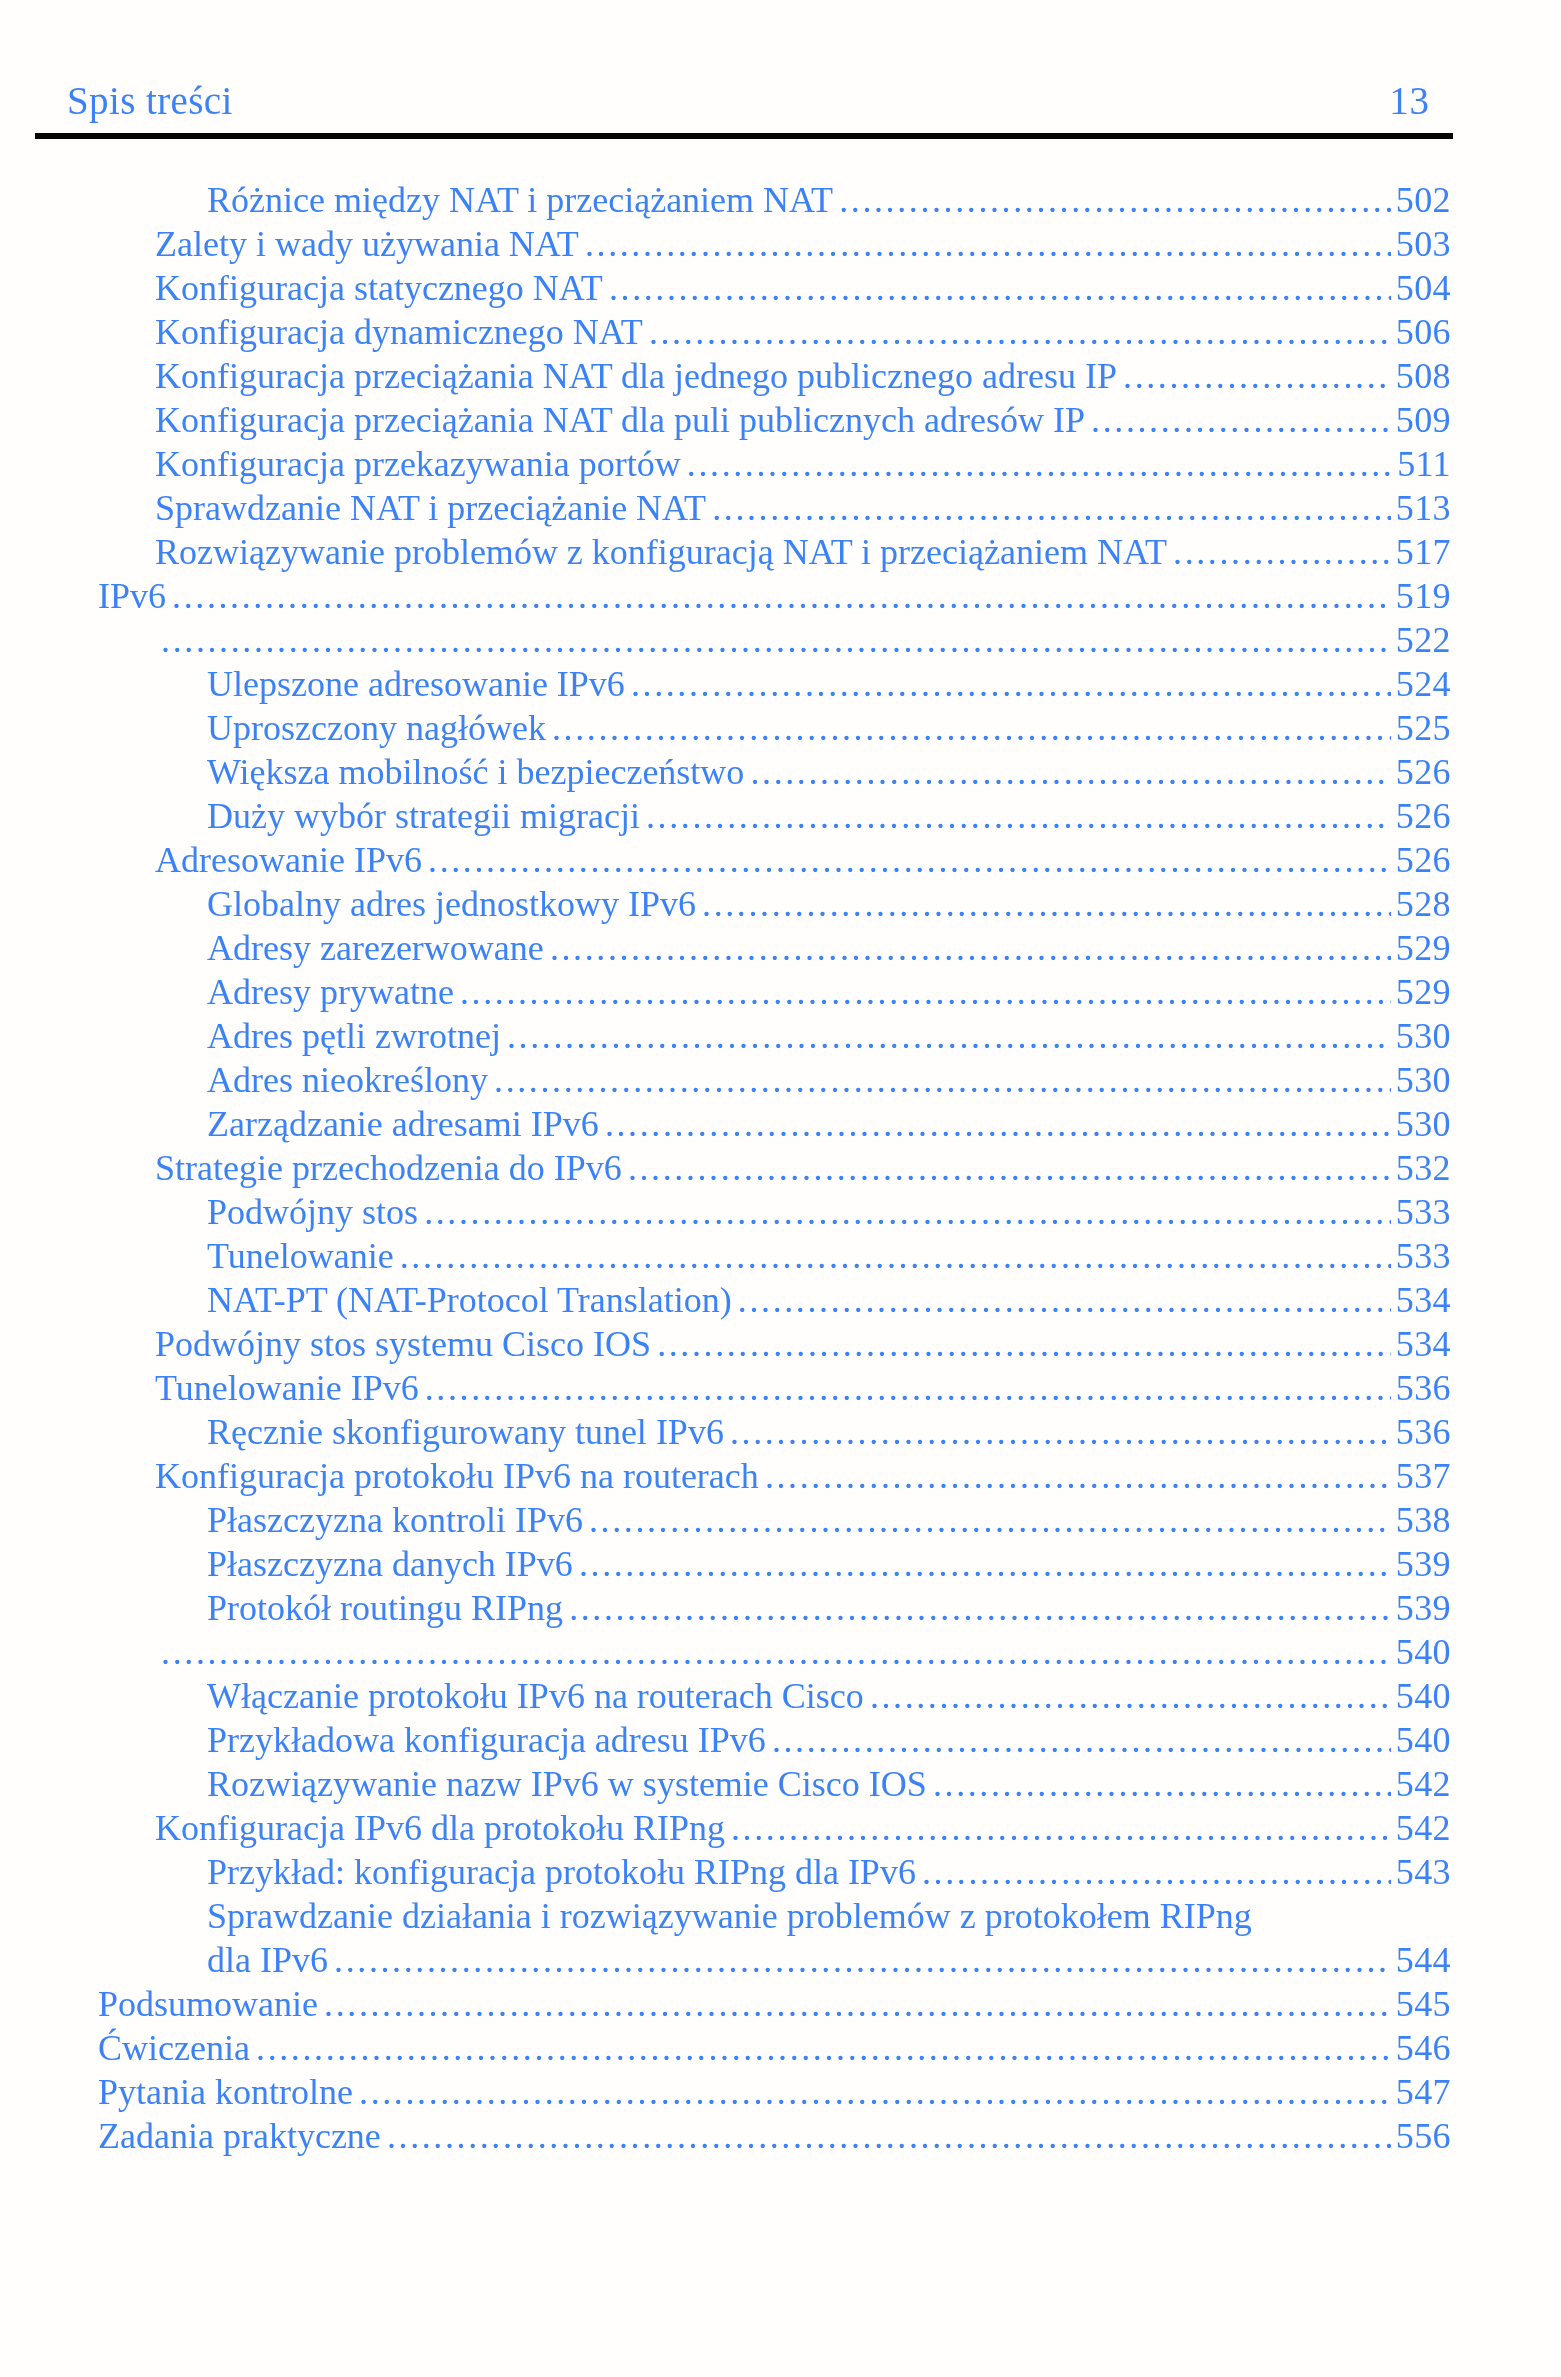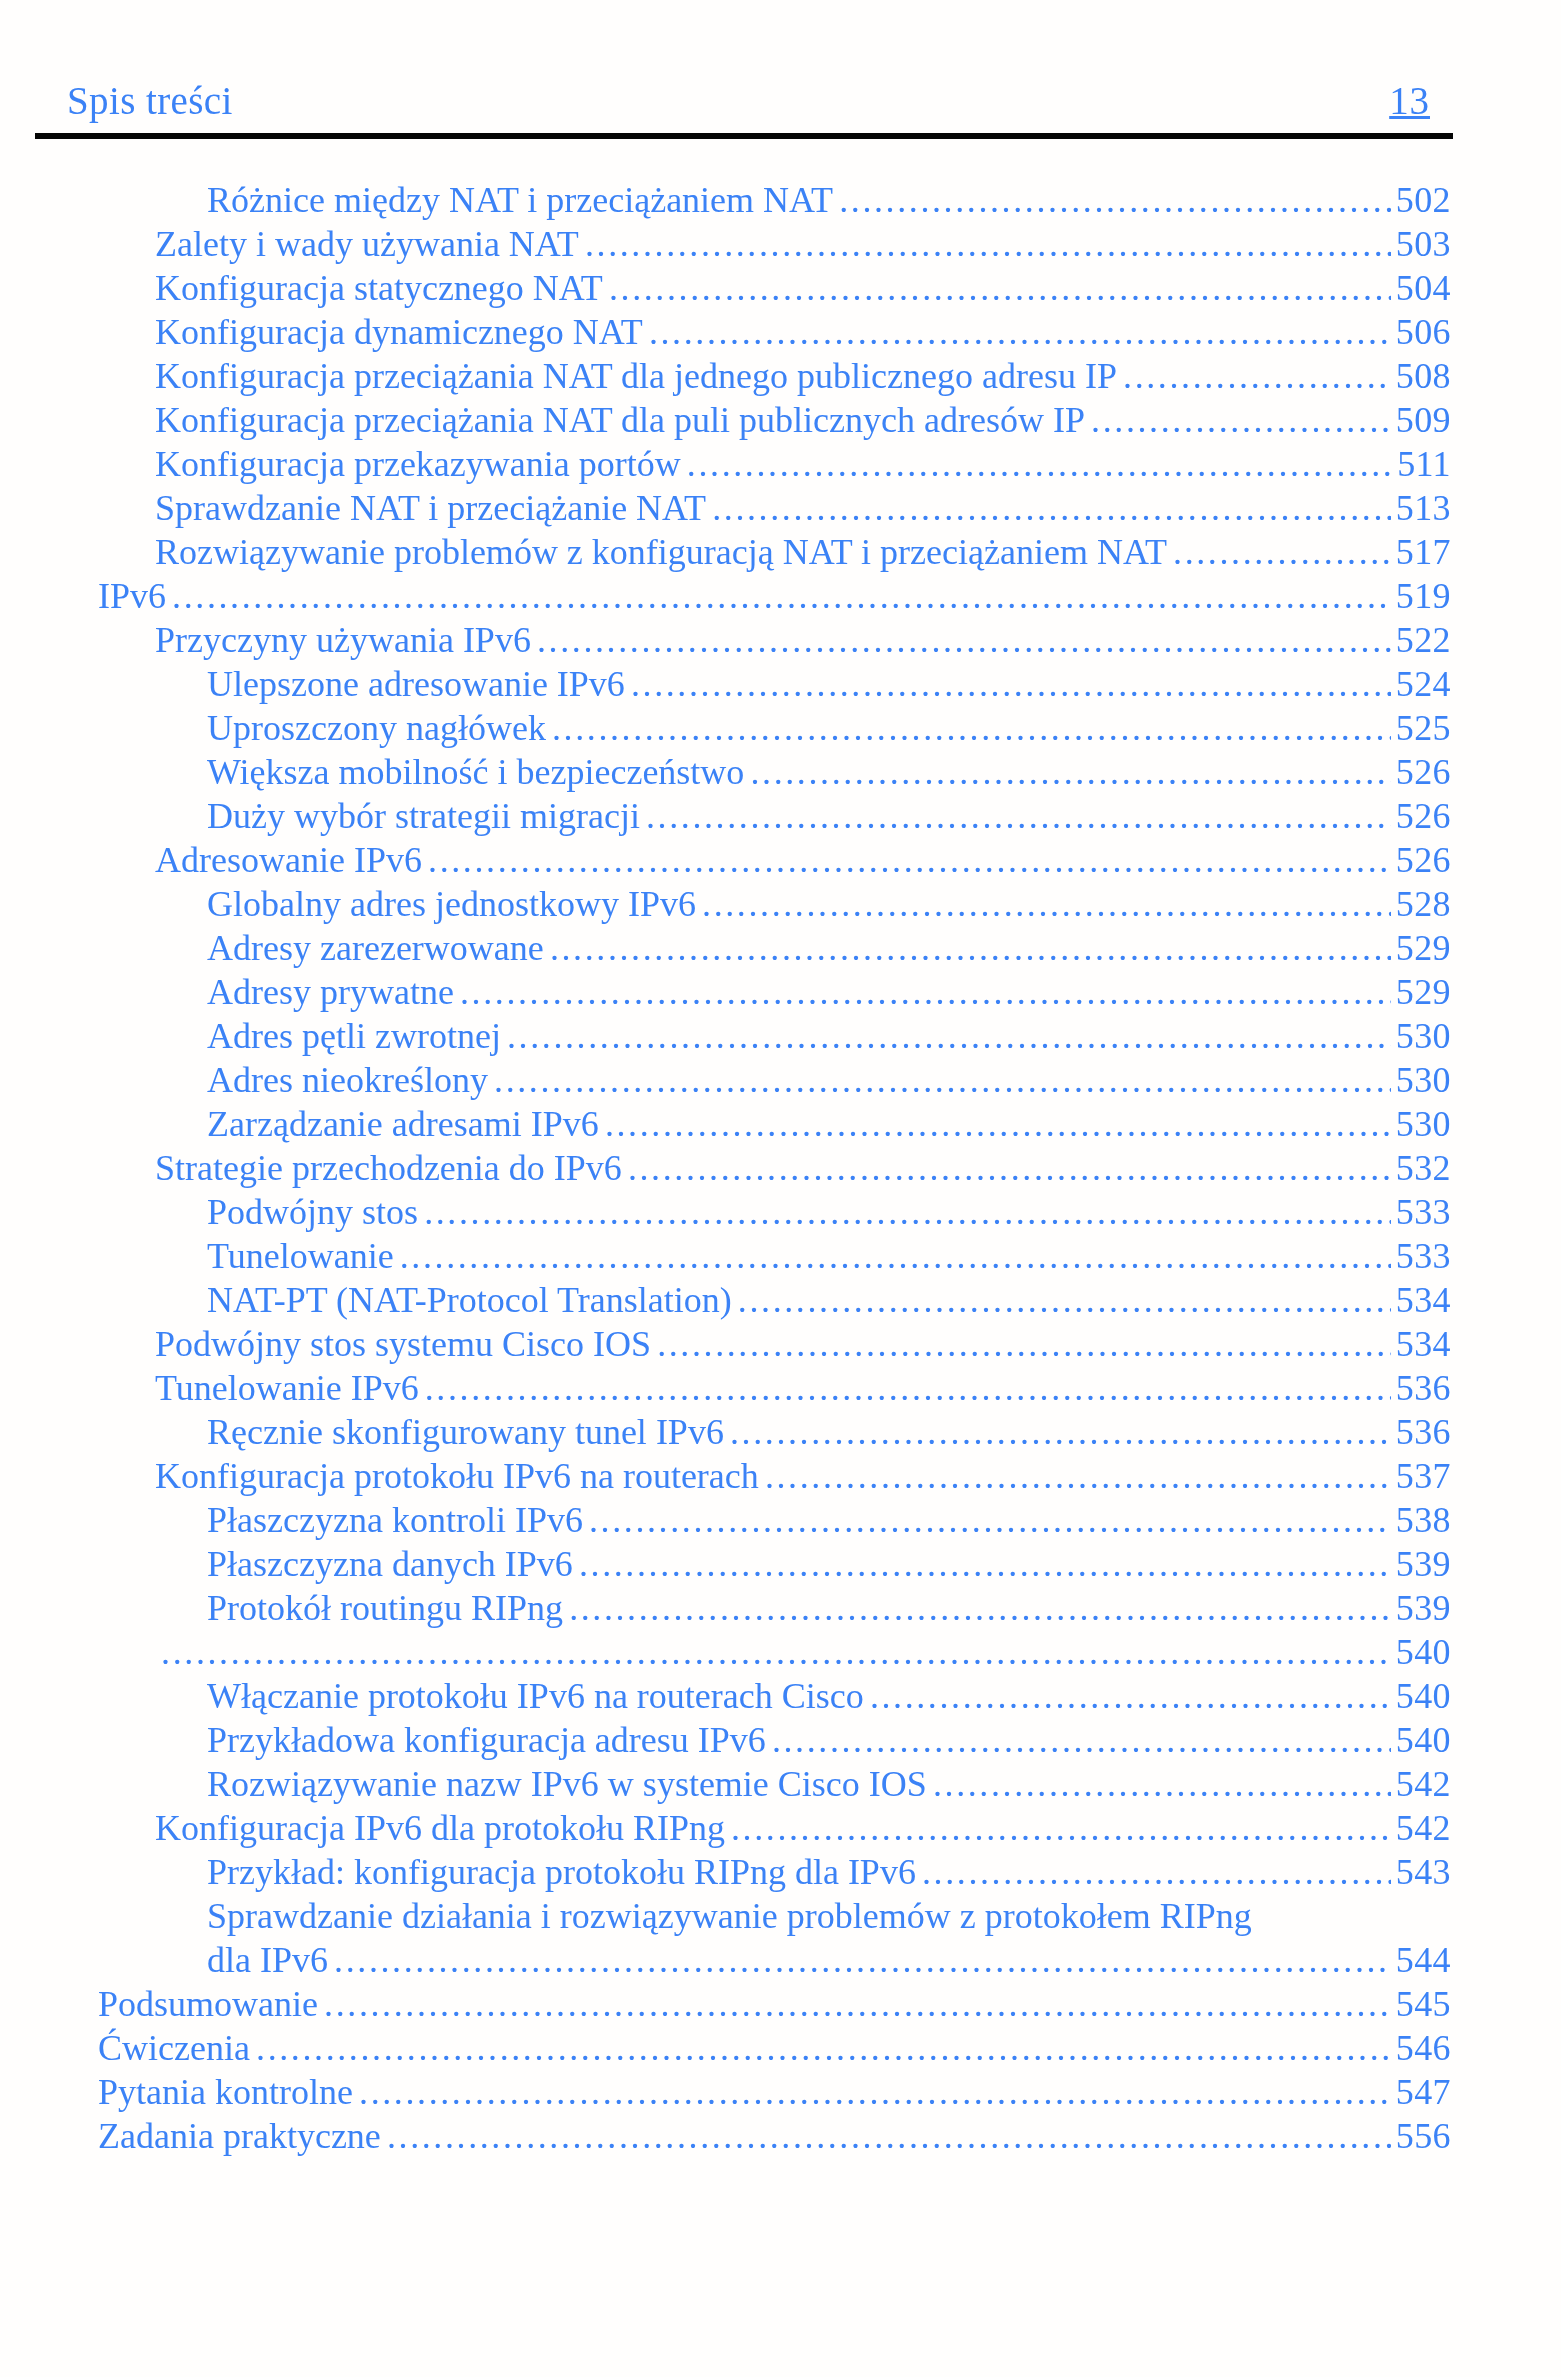--- a/index.html
+++ b/index.html
@@ -15,21 +15,21 @@
   }
   .page-header {
     display: flex;
     justify-content: space-between;
     align-items: baseline;
     padding: 81px 131px 0 67px;
     font-size: 39px;
     line-height: 1.05;
   }
   .header-title { letter-spacing: 0.4px; }
-  .header-page-number { letter-spacing: 0.9px; text-decoration: underline; }
+  .header-page-number { letter-spacing: 0.9px; }
   .header-rule {
     height: 6.1px;
     background: #050505;
     margin: 11.4px 108px 0 35px;
   }
   .toc-list {
     margin: 39px 110px 16px 98px;
   }
   .toc-row {
     display: flex;
@@ -117,21 +117,20 @@
       <span class="toc-label">Rozwiązywanie problemów z konfiguracją NAT i przeciążaniem NAT</span>
       <span class="toc-leader"></span>
       <span class="toc-page">517</span>
     </div>
       <div class="toc-row indent-0">
       <span class="toc-label">IPv6</span>
       <span class="toc-leader"></span>
       <span class="toc-page">519</span>
     </div>
       <div class="toc-row indent-1">
-      <span class="toc-label">Przyczyny używania IPv6</span>
       <span class="toc-leader"></span>
       <span class="toc-page">522</span>
     </div>
       <div class="toc-row indent-2">
       <span class="toc-label">Ulepszone adresowanie IPv6</span>
       <span class="toc-leader"></span>
       <span class="toc-page">524</span>
     </div>
       <div class="toc-row indent-2">
       <span class="toc-label">Uproszczony nagłówek</span>

